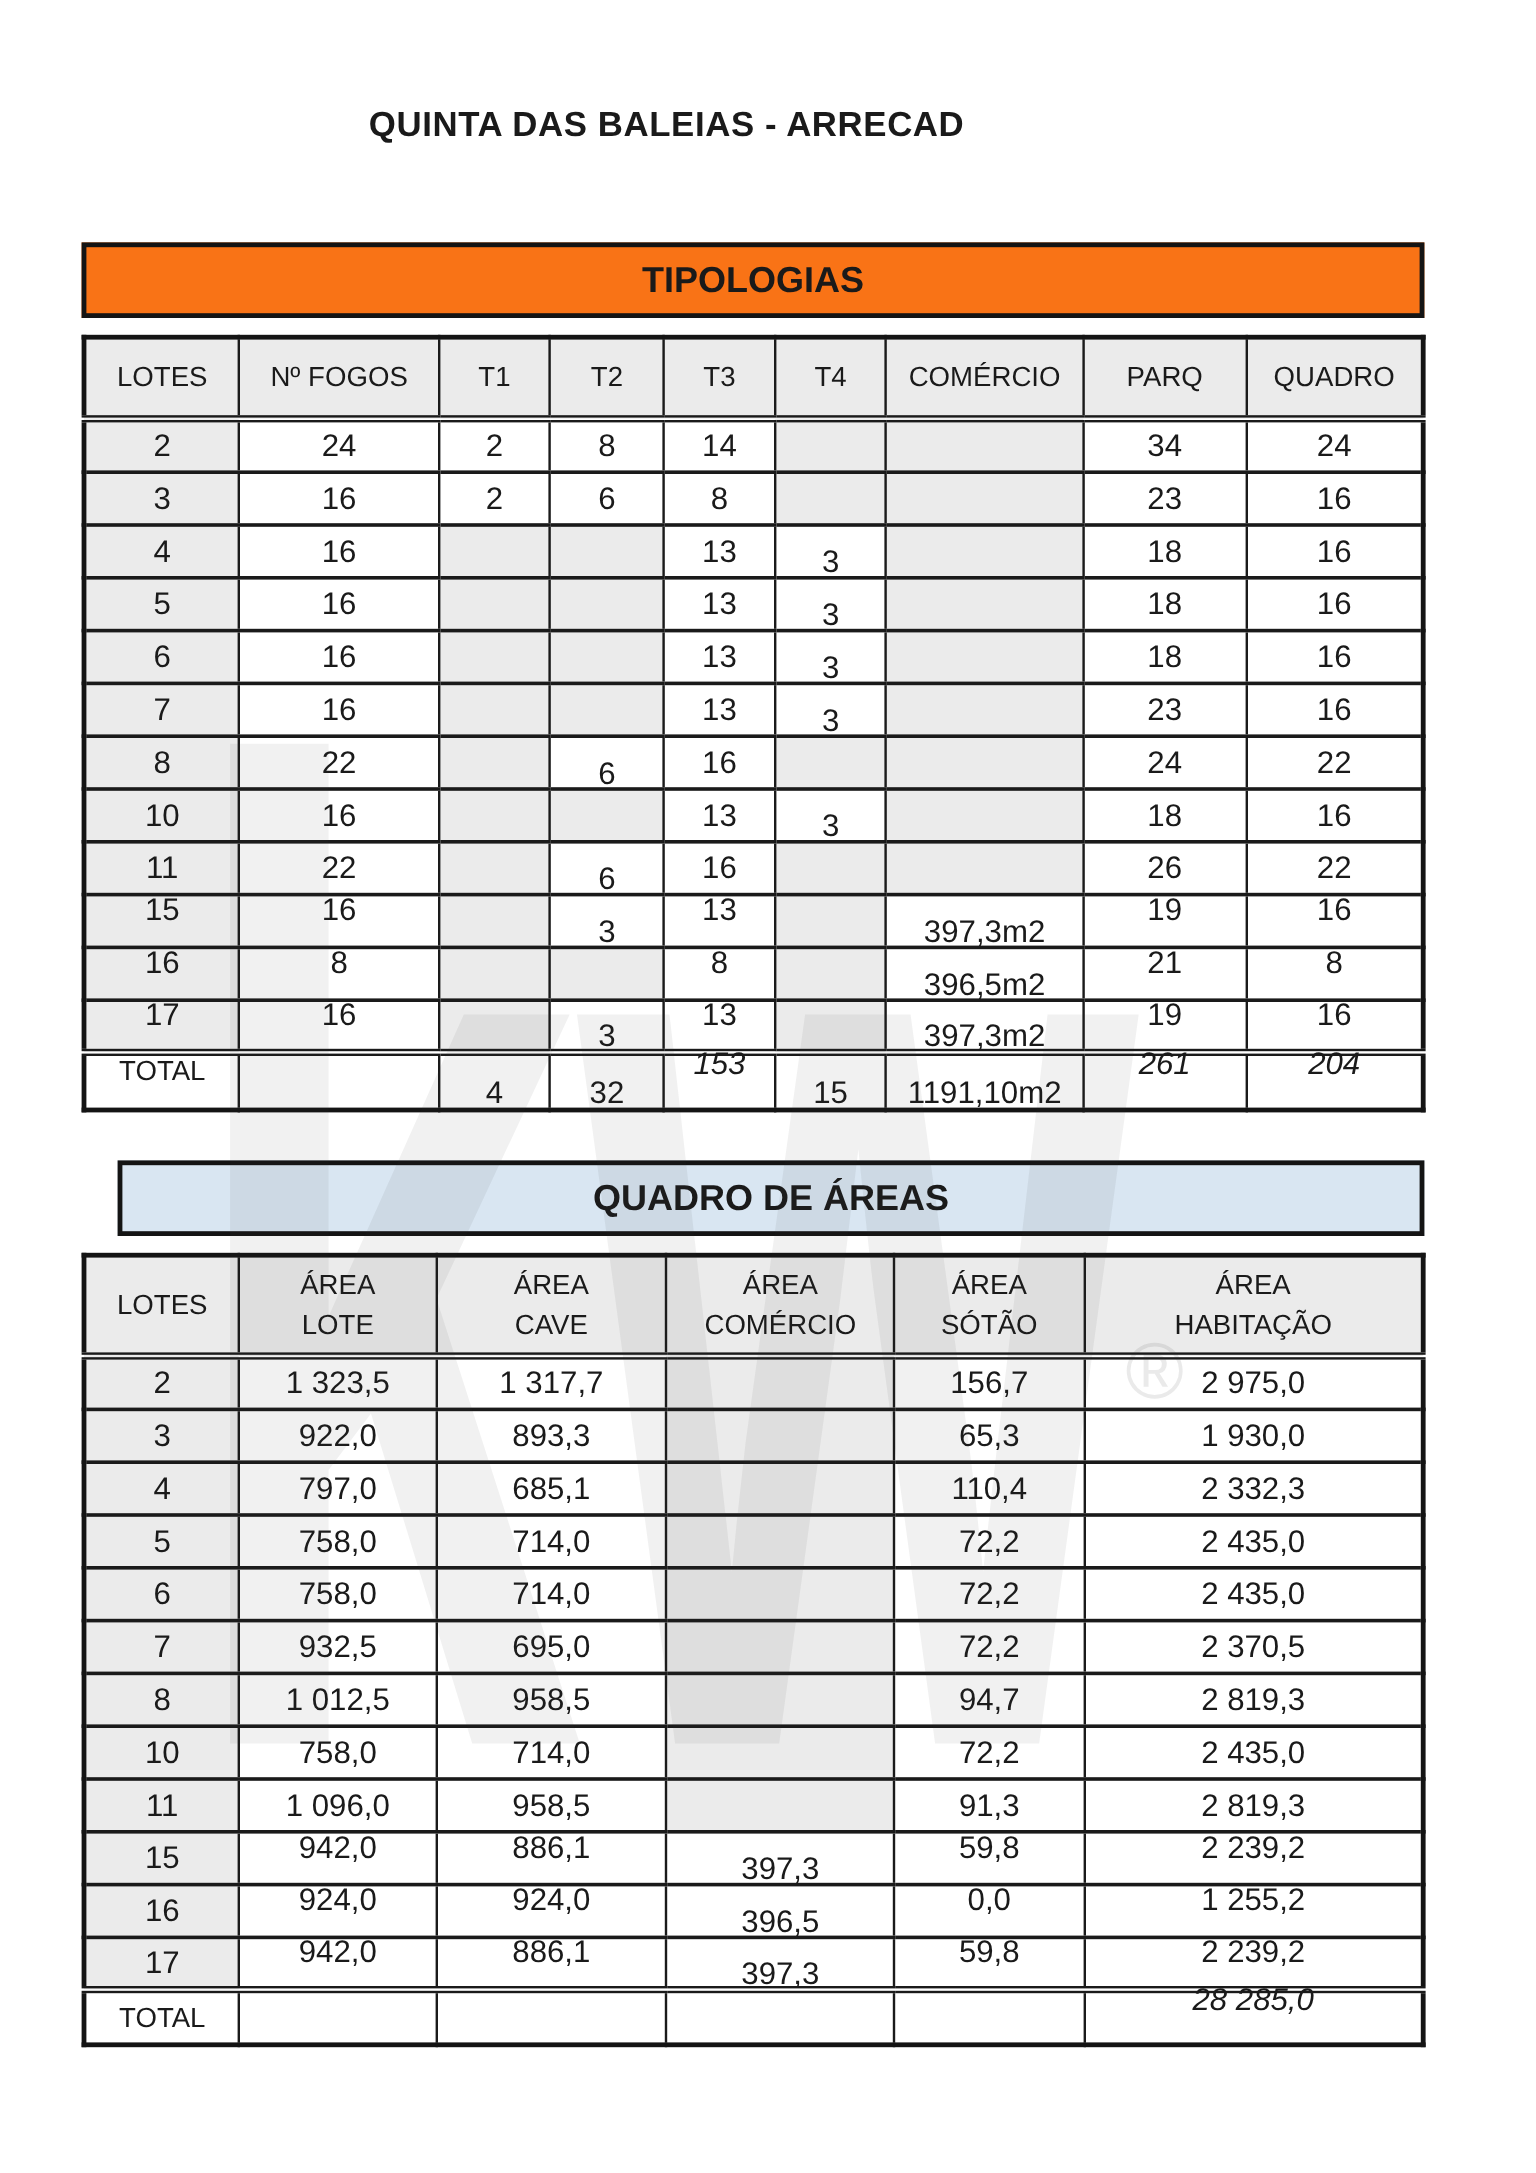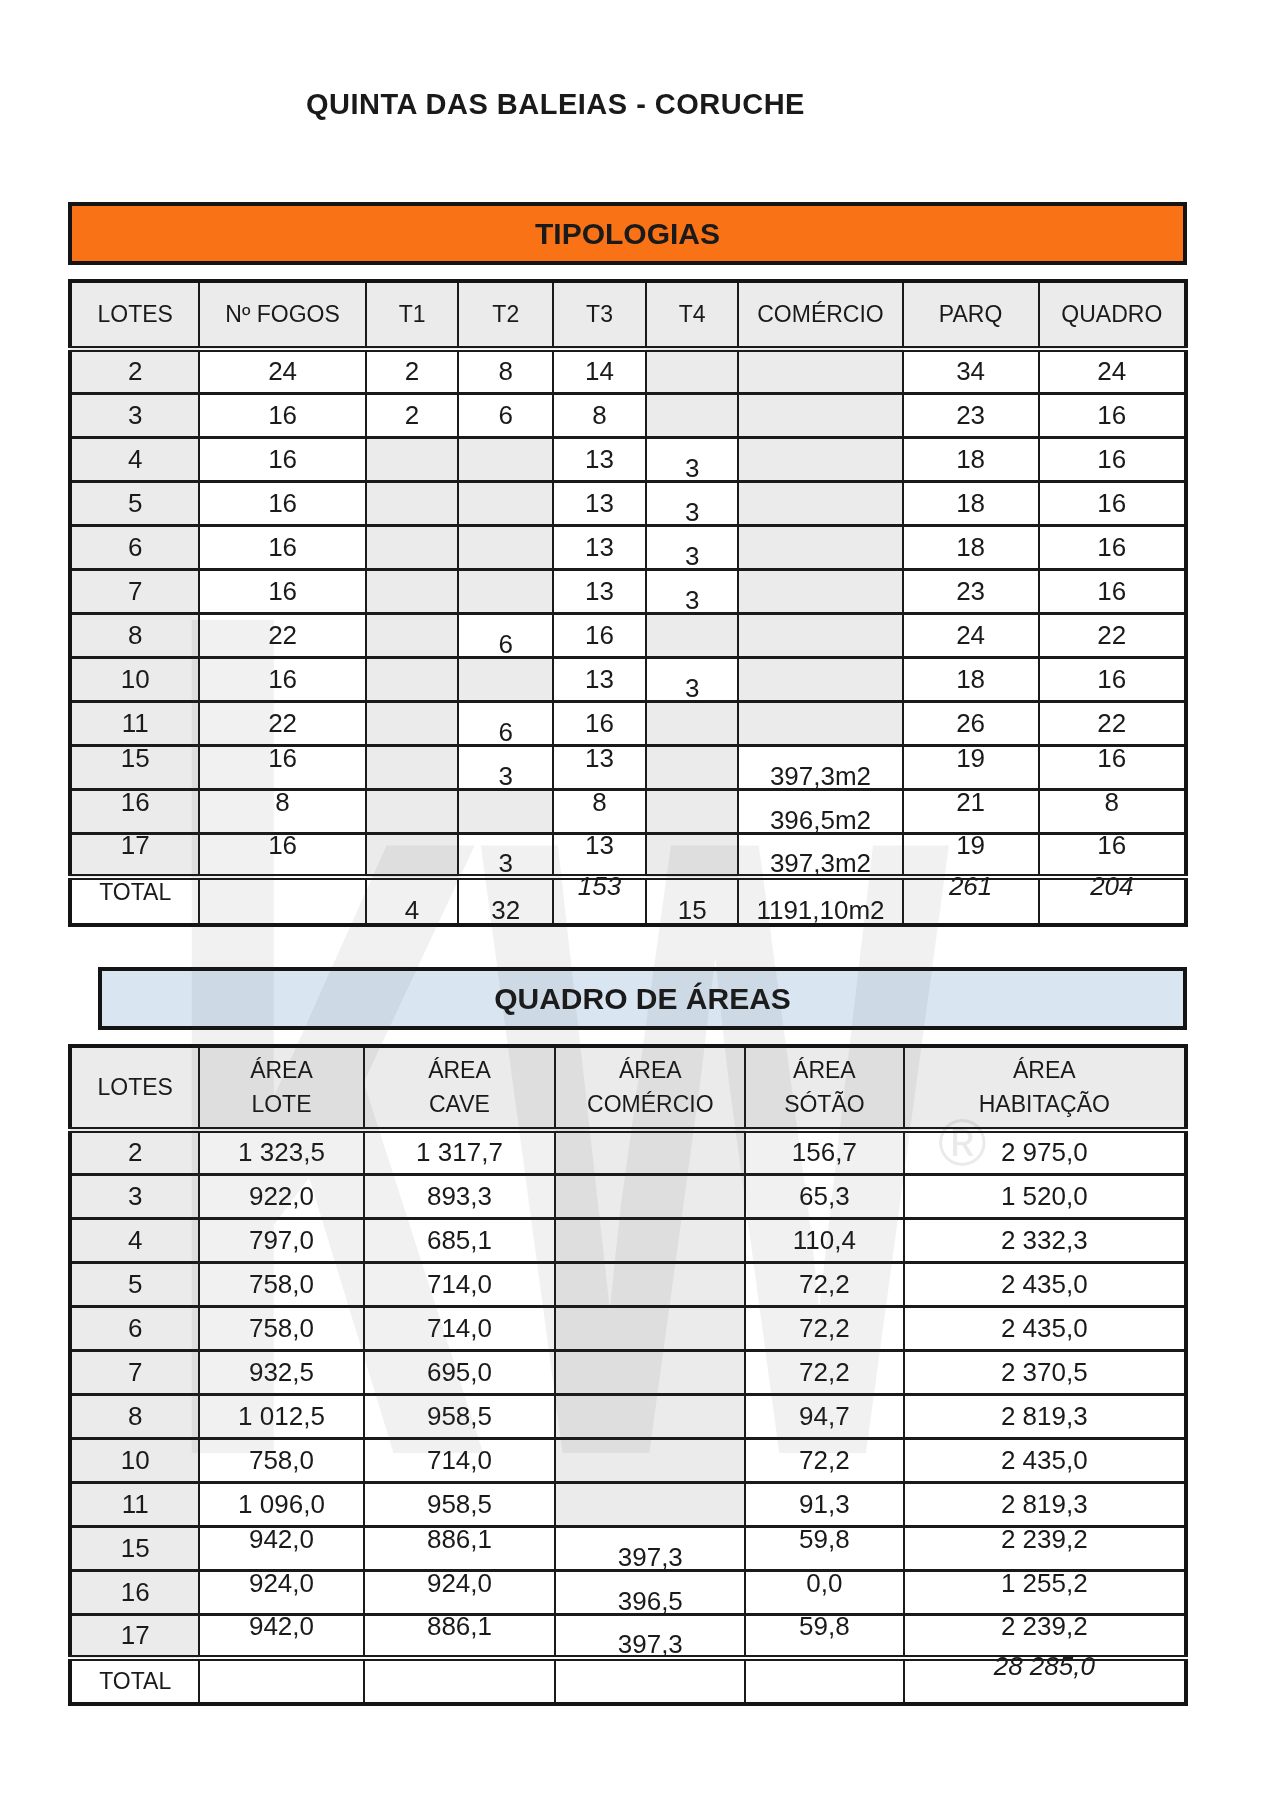--- a/index.html
+++ b/index.html
@@ -102,21 +102,21 @@
     z-index:5;
     font-weight:normal;
   }
 </style>
 </head>
 <body>
 
 <div class="page">
   <div class="content">
 
-    <div class="doc-title">QUINTA DAS BALEIAS - CORUCHE</div>
+    <div class="doc-title">QUINTA DAS BALEIAS - ARRECAD</div>
 
     <div class="banner banner-tipologias">
       <span>TIPOLOGIAS</span>
     </div>
 
     <table class="tbl tbl1">
       <colgroup>
         <col style="width:11.6%">
           <col style="width:14.9%">
           <col style="width:8.3%">
@@ -323,21 +323,21 @@
             <td class="empty"><span class="cellv"></span></td>
             <td><span class="cellv">156,7</span></td>
             <td><span class="cellv">2 975,0</span></td>
           </tr>
           <tr>
             <td class="lote"><span class="cellv">3</span></td>
             <td><span class="cellv">922,0</span></td>
             <td><span class="cellv">893,3</span></td>
             <td class="empty"><span class="cellv"></span></td>
             <td><span class="cellv">65,3</span></td>
-            <td><span class="cellv">1 520,0</span></td>
+            <td><span class="cellv">1 930,0</span></td>
           </tr>
           <tr>
             <td class="lote"><span class="cellv">4</span></td>
             <td><span class="cellv">797,0</span></td>
             <td><span class="cellv">685,1</span></td>
             <td class="empty"><span class="cellv"></span></td>
             <td><span class="cellv">110,4</span></td>
             <td><span class="cellv">2 332,3</span></td>
           </tr>
           <tr>

